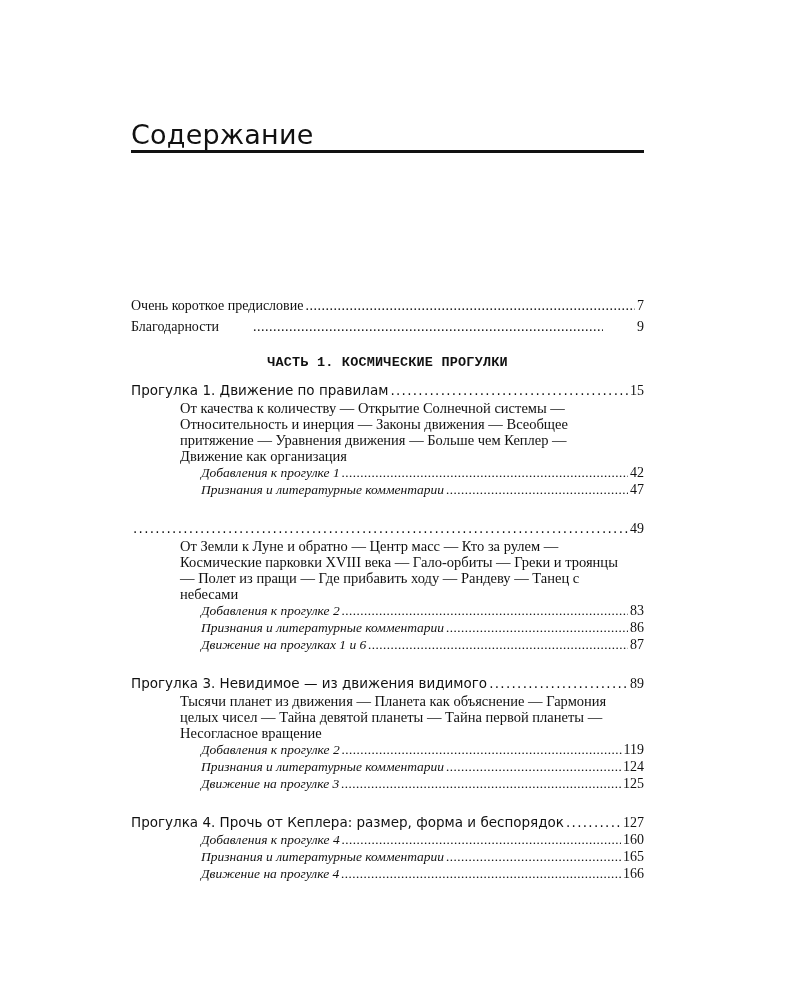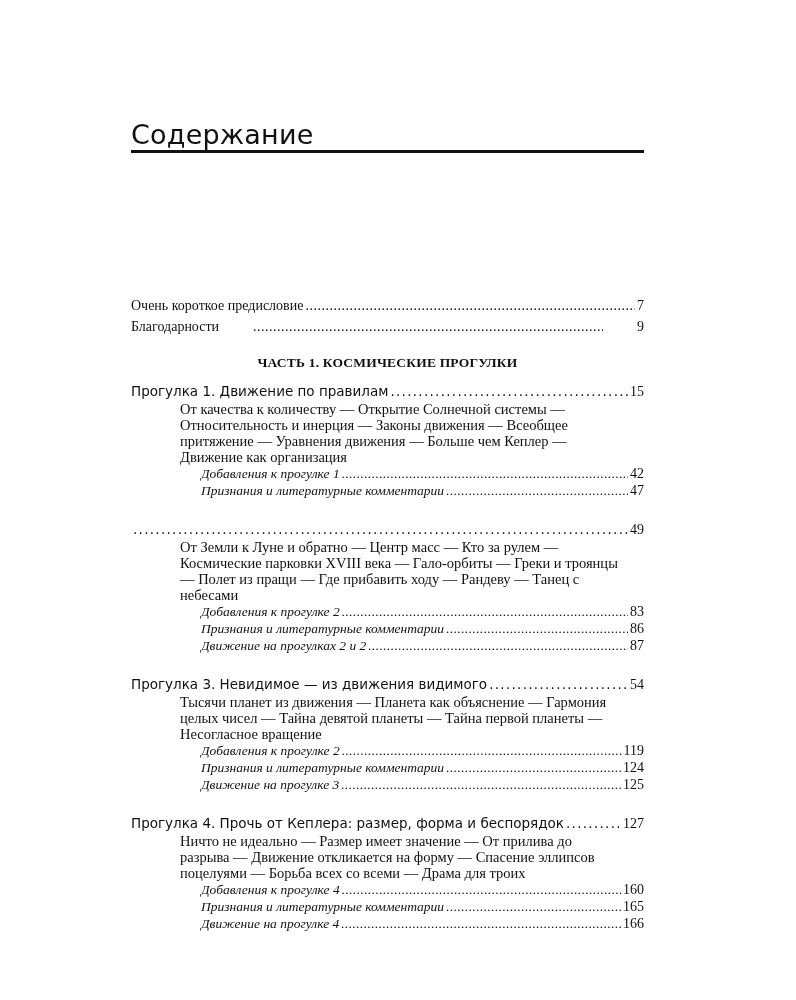--- a/index.html
+++ b/index.html
@@ -13,21 +13,21 @@
     .rule { position: absolute; left: 0; top: 150px; width: 513px; height: 3px; background: #111; }
     .toc { position: absolute; left: 0; top: 297px; width: 513px; }
     .row { display: flex; align-items: center; white-space: nowrap; line-height: 17px; }
     .row .t { flex: 0 0 auto; }
     .row .dots { flex: 1 1 auto; overflow: hidden; margin: 0 2px; }
     .row .dots::after { content: ". . . . . . . . . . . . . . . . . . . . . . . . . . . . . . . . . . . . . . . . . . . . . . . . . . . . . . . . . . . . . . . . . . . . . . . . . . . . . . . . . . . . . . . . . . . . . . . . . . . . . . . . . . . . . . . . . . . . . . . . . . . . . . . . . . ."; letter-spacing: -1.5px; }
     .row .p { flex: 0 0 auto; text-align: right; }
     .serif { font-family: "Liberation Serif", serif; font-size: 14px; }
     .plain { margin-top: 4px; gap: 32px; }
     .part-heading {
-      font-family: Liberation Serif, serif; font-weight: bold; font-size: 13.5px;
+      font-family: Liberation Mono, monospace; font-weight: bold; font-size: 13.5px;
       text-align: center; margin-top: 20px; margin-bottom: 12px; letter-spacing: 0.2px;
     }
     .chapter { margin-bottom: 22px; }
     .ch-title { font-family: "DejaVu Sans", sans-serif; font-size: 13.5px; }
     .ch-title .p { font-family: "Liberation Serif", serif; font-size: 14px; }
     .topics {
       font-family: "Liberation Serif", serif; font-size: 14.5px; line-height: 16px;
       margin-left: 49px; margin-top: 1px; white-space: normal; width: 440px;
     }
     .sub { margin-left: 70px; font-family: "Liberation Serif", serif; font-style: italic; font-size: 13.5px; }
@@ -83,30 +83,30 @@
             <span class="t">Добавления к прогулке 2</span>
             <span class="dots"></span>
             <span class="p">83</span>
           </div>
           <div class="row sub">
             <span class="t">Признания и литературные комментарии</span>
             <span class="dots"></span>
             <span class="p">86</span>
           </div>
           <div class="row sub">
-            <span class="t">Движение на прогулках 2 и 2</span>
+            <span class="t">Движение на прогулках 1 и 6</span>
             <span class="dots"></span>
             <span class="p">87</span>
           </div>
         </div>
         <div class="chapter">
           <div class="row ch-title">
             <span class="t">Прогулка 3. Невидимое — из движения видимого</span>
             <span class="dots"></span>
-            <span class="p">54</span>
+            <span class="p">89</span>
           </div>
           <div class="topics">Тысячи планет из движения — Планета как объяснение — Гармония целых чисел — Тайна девятой планеты — Тайна первой планеты — Несогласное вращение</div>
           <div class="row sub">
             <span class="t">Добавления к прогулке 2</span>
             <span class="dots"></span>
             <span class="p">119</span>
           </div>
           <div class="row sub">
             <span class="t">Признания и литературные комментарии</span>
             <span class="dots"></span>
@@ -117,21 +117,20 @@
             <span class="dots"></span>
             <span class="p">125</span>
           </div>
         </div>
         <div class="chapter">
           <div class="row ch-title">
             <span class="t">Прогулка 4. Прочь от Кеплера: размер, форма и беспорядок</span>
             <span class="dots"></span>
             <span class="p">127</span>
           </div>
-          <div class="topics">Ничто не идеально — Размер имеет значение — От прилива до разрыва — Движение откликается на форму — Спасение эллипсов поцелуями — Борьба всех со всеми — Драма для троих</div>
           <div class="row sub">
             <span class="t">Добавления к прогулке 4</span>
             <span class="dots"></span>
             <span class="p">160</span>
           </div>
           <div class="row sub">
             <span class="t">Признания и литературные комментарии</span>
             <span class="dots"></span>
             <span class="p">165</span>
           </div>

